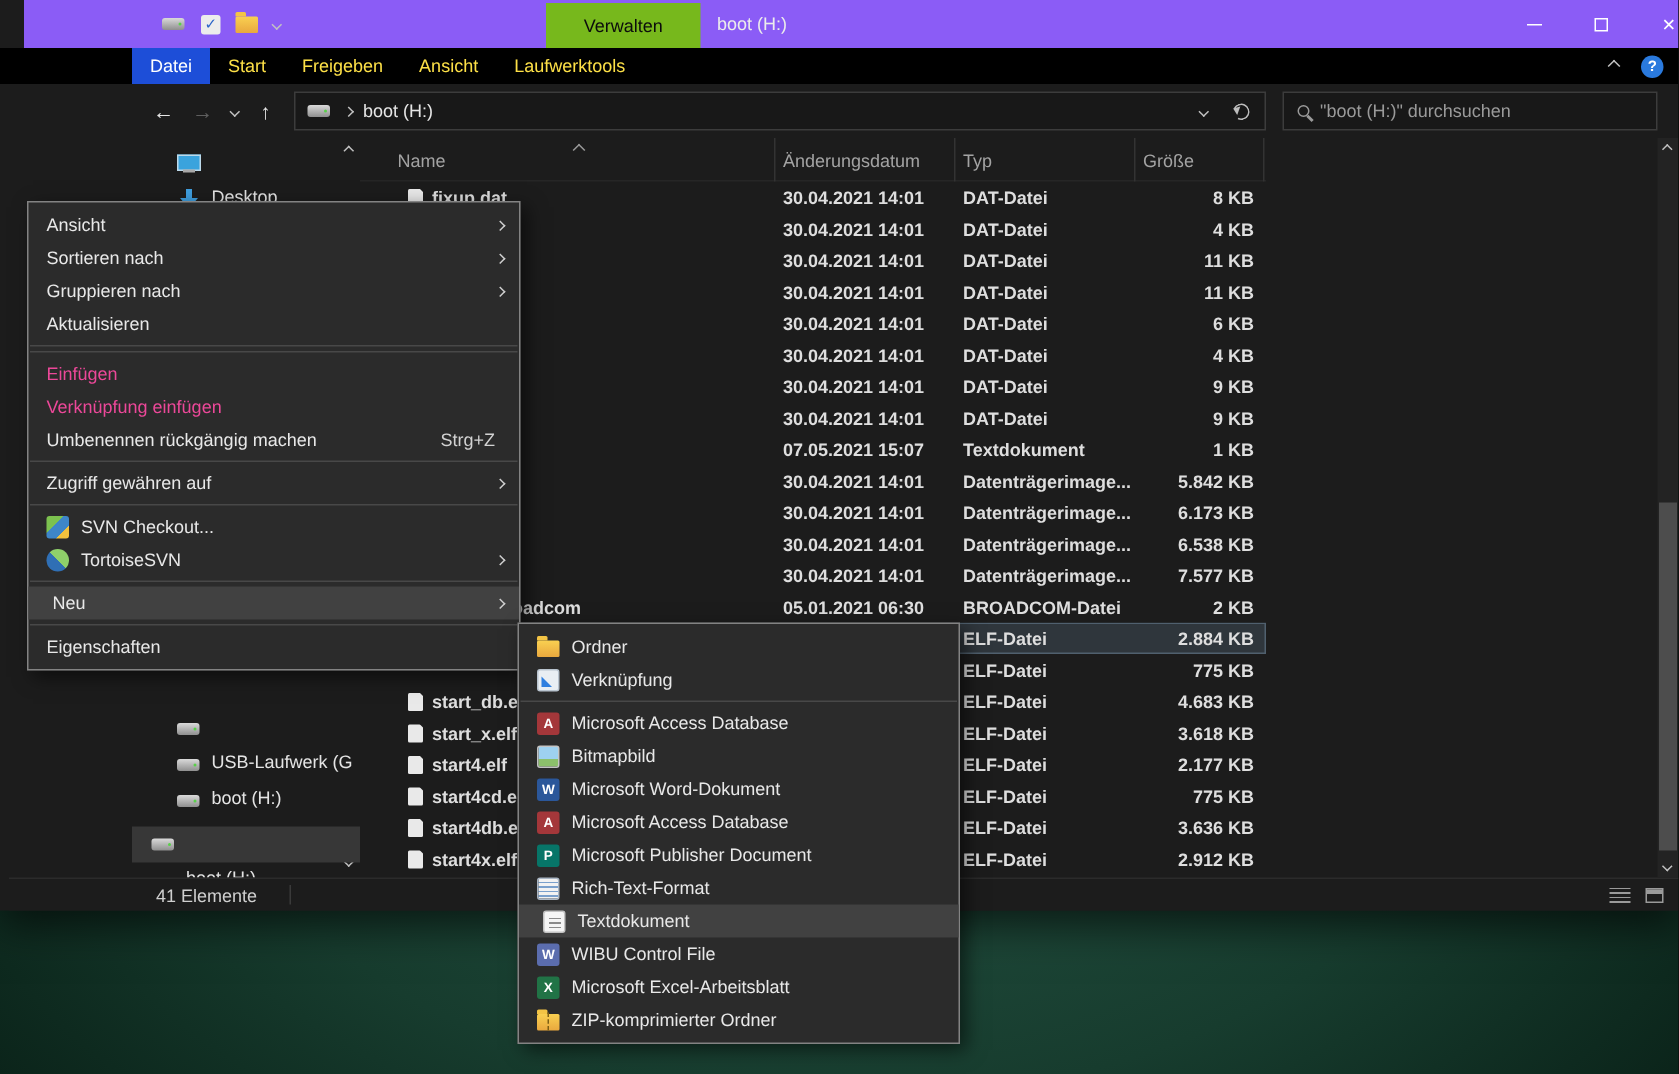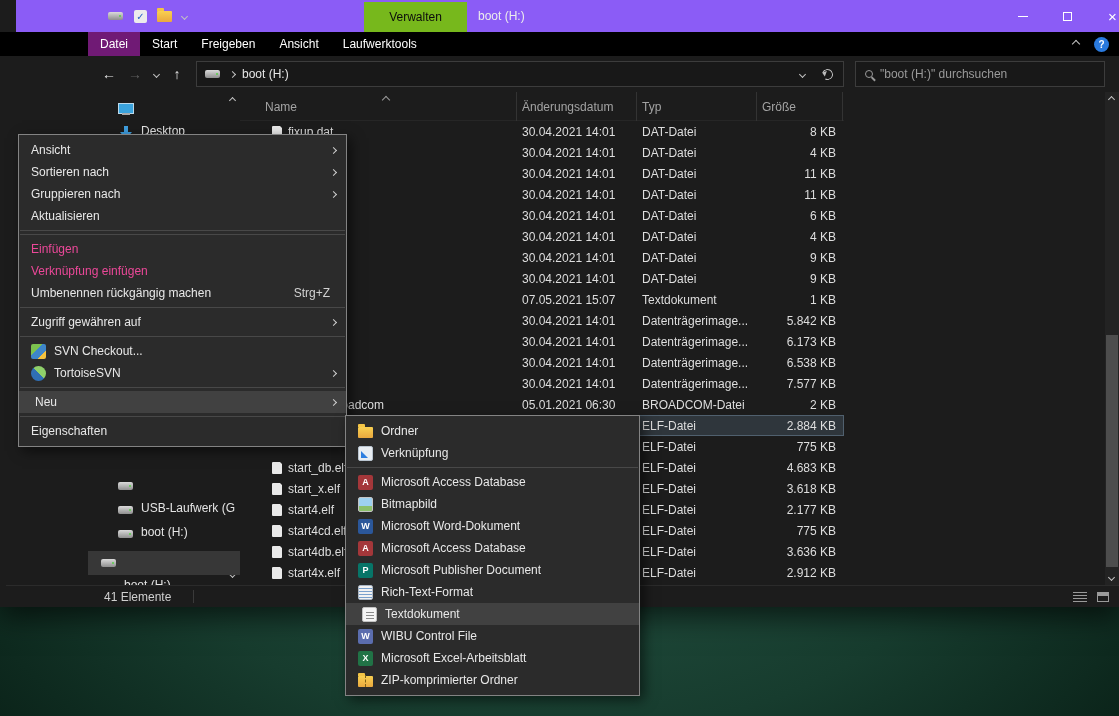--- a/index.html
+++ b/index.html
@@ -32,22 +32,22 @@
   .manage{position:absolute;left:348px;top:2px;width:103px;height:30px;background:#77b81c;color:#0c0c0c;display:flex;align-items:center;justify-content:center;font-size:12px;}
   .wtitle{position:absolute;left:462px;top:0;height:32px;line-height:32px;color:#ececec;font-size:12px;}
   .wcontrols{position:absolute;right:0;top:0;display:flex;}
   .wbtn{width:45px;height:32px;display:flex;align-items:center;justify-content:center;}
   .glyph-min{width:10px;height:1px;background:#fff;display:block}
   .glyph-max{width:9px;height:9px;border:1px solid #fff;display:block}
   .glyph-close{font-size:15px;color:#fff;line-height:1}
 
   
   .tabrow{position:absolute;left:0;top:32px;width:100%;height:24px;background:#000;display:flex;align-items:stretch;padding-left:88px;}
-  .rtab{padding:0 12px;display:flex;align-items:center;font-size:12px;color:#ffffff;}
-  .rtab.active{background:#701a75;color:#fff;}
+  .rtab{padding:0 12px;display:flex;align-items:center;font-size:12px;color:#fde047;}
+  .rtab.active{background:#1d4ed8;color:#fff;}
   .ribbon-right{margin-left:auto;margin-right:10px;display:flex;align-items:center;gap:15px;}
   .help{width:15px;height:15px;border-radius:50%;background:#2a7ade;color:#fff;font-size:10px;font-weight:bold;display:flex;align-items:center;justify-content:center;}
 
   
   .navbar{position:absolute;left:0;top:56px;width:100%;height:36px;display:flex;align-items:center;padding-left:96px;background:#1c1c1c;}
   .navbtn{font-size:14px;color:#e6e6e6;width:26px;text-align:center;}
   .navbtn.disabled{color:#5f5f5f}
   .navchev{width:16px;display:flex;justify-content:center;}
   .addressbar{margin-left:6px;width:648px;height:26px;border:1px solid #3c3c3c;background:#181818;display:flex;align-items:center;padding:0 8px;}
   .crumb{font-size:12px;color:#e6e6e6;margin-left:7px;}
@@ -71,21 +71,21 @@
   .pscroll.ptop{top:6px;}
   .pscroll.pbottom{bottom:8px;}
 
   
   .filelist{position:absolute;left:240px;top:92px;width:604px;height:491px;}
   .fheader{display:grid;grid-template-columns:277px 120px 120px 86px;height:29px;font-size:12px;color:#a3a3a3;border-bottom:1px solid #262626;}
   .hc{display:flex;align-items:center;height:29px;padding-left:5px;border-right:1px solid #333;position:relative;}
   .hc.name{padding-left:25px;}
   .sortchev{position:absolute;left:143px;top:5px;width:6px;height:6px;border-left:1.3px solid #9a9a9a;border-top:1.3px solid #9a9a9a;transform:rotate(45deg);}
   .frows{position:absolute;left:0;top:29px;width:100%;}
-  .frow{display:grid;grid-template-columns:277px 120px 120px 86px;height:21px;align-items:center;font-size:12px;color:#dedede;}
+  .frow{display:grid;grid-template-columns:277px 120px 120px 86px;height:21px;align-items:center;font-size:12px;color:#dedede;font-weight:bold;}
   .frow.sel{background:#2f363c;box-shadow:inset 0 0 0 1px #50606e;}
   .cn{display:flex;align-items:center;padding-left:32px;height:21px;}
   .ntext{white-space:pre;}
   .cd,.ct{padding-left:5px;white-space:nowrap;}
   .cs{text-align:right;padding-right:7px;white-space:nowrap;}
   .ficon{width:10px;height:12px;margin-right:6px;background:#e9e9e9;border-radius:1px;position:relative;flex:none;}
   .ficon::after{content:"";position:absolute;right:-1px;top:-1px;border-top:4px solid #1c1c1c;border-left:4px solid transparent;}
 
   
   .vscroll{position:absolute;right:0;top:92px;width:14px;height:493px;background:#232323;}

